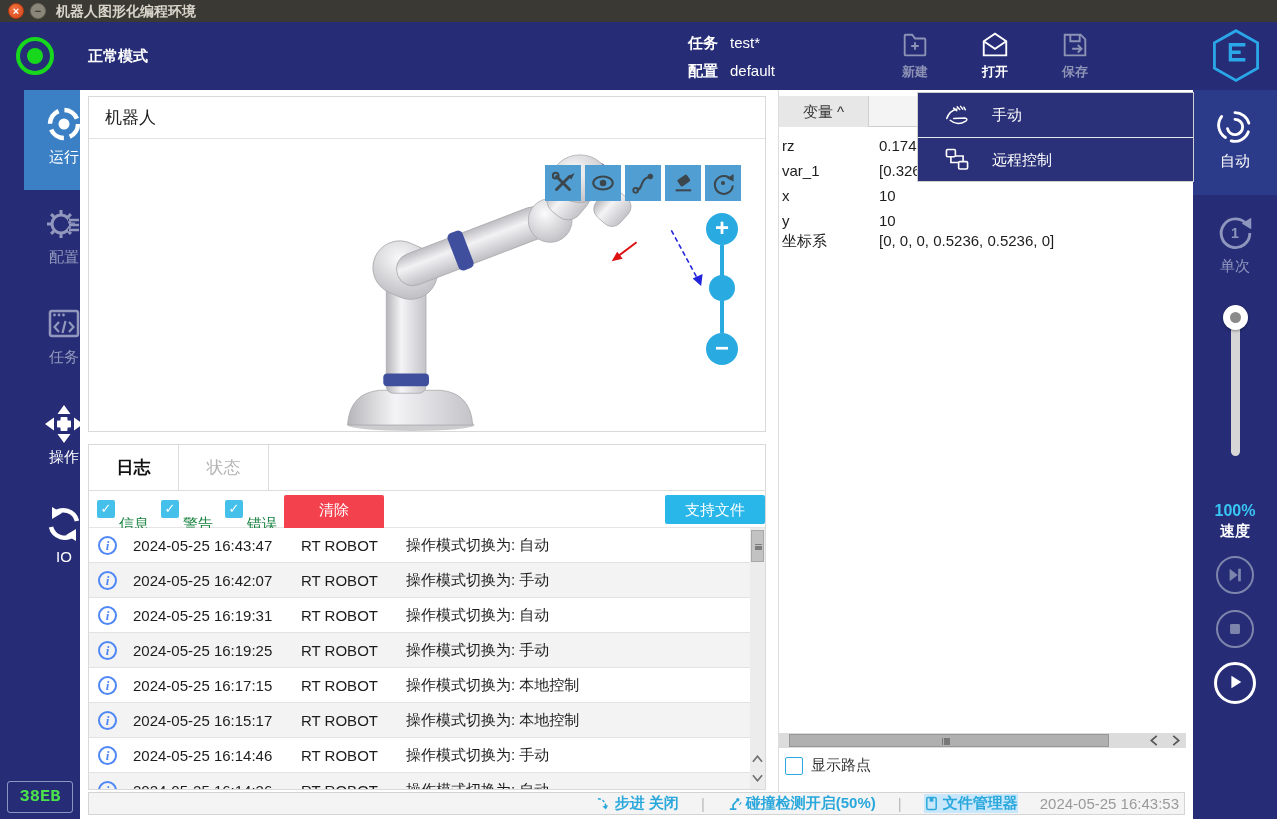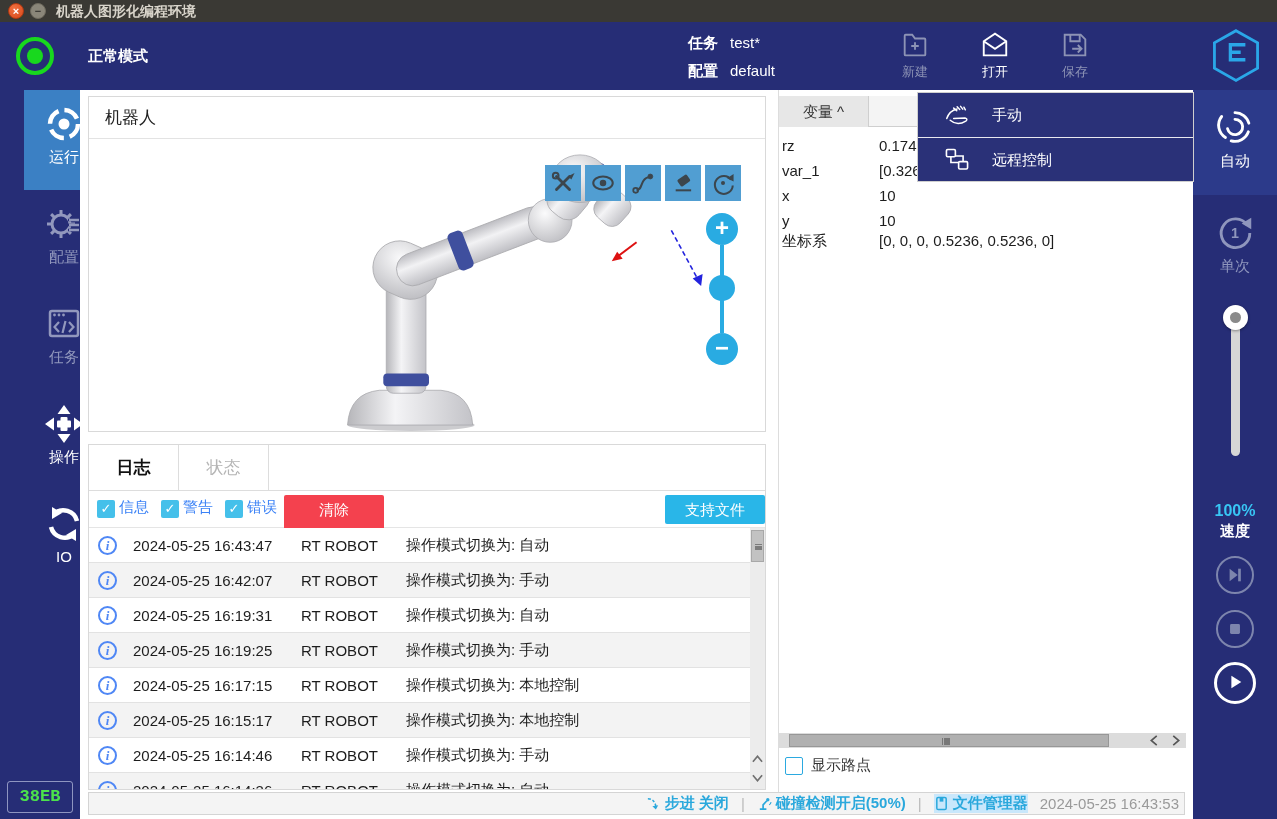--- a/index.html
+++ b/index.html
@@ -20,21 +20,21 @@
   .header { position:absolute; left:0; top:22px; width:1277px; height:68px; background:#262d76; }
   .mode-ind { position:absolute; left:16px; top:15px; width:38px; height:38px; border-radius:50%;
     border:4px solid #18d81e; background:#262d76; }
   .mode-ind .dot { position:absolute; left:7px; top:7px; width:16px; height:16px; border-radius:50%; background:#18d81e; }
   .mode-label { position:absolute; left:88px; top:0; height:68px; line-height:68px; color:#fff; font-size:15px; font-weight:bold; }
   .tc-row { position:absolute; left:688px; height:24px; line-height:24px; color:#fff; font-size:15px; white-space:nowrap; }
   .tc-row .lbl { font-weight:bold; margin-right:12px; }
   .hbtn { position:absolute; top:8px; width:64px; height:56px; text-align:center; color:#8d93b5; cursor:default; }
   .hbtn.active { color:#fff; }
   .hbtn svg { display:block; margin:0 auto; }
-  .hbtn .hlabel { display:block; margin-top:3px; font-size:13px; }
+  .hbtn .hlabel { display:block; margin-top:3px; font-size:13px;font-weight:bold; }
   .logo { position:absolute; left:1206px; top:4px; width:60px; height:60px; }
 
   
   .leftnav { position:absolute; left:0; top:90px; width:80px; height:729px; background:#262d76; }
   .ln-item { position:absolute; left:0; width:80px; height:100px; text-align:center; color:#9298bd; cursor:default;margin-left:24px; }
   .ln-item.active { background:#3b80c4; color:#fff; }
   .ln-item.white { color:#fff; }
   .ln-item svg { display:block; margin:14px auto 4px auto; }
   .ln-label { font-size:15px; }
   .badge { position:absolute; left:7px; top:691px; width:66px; height:32px; border:1px solid rgba(230,235,255,.55);
@@ -76,21 +76,21 @@
 
   
   .log-card { position:absolute; left:8px; top:354px; width:678px; height:346px; border:1px solid #d9d9d9; background:#fff; }
   .log-tabs { position:absolute; left:0; top:0; width:676px; height:46px; border-bottom:1px solid #ddd; }
   .ltab { position:absolute; top:0; width:90px; height:46px; line-height:46px; text-align:center; font-size:17px; border-right:1px solid #ddd; }
   .ltab.active { color:#111; font-weight:bold; }
   .ltab.idle { left:90px; color:#b5b5b5; }
   .log-filter { position:absolute; left:0; top:46px; width:676px; height:37px; border-bottom:1px solid #e5e5e5; }
   .chk { position:absolute; top:9px; width:18px; height:18px; background:#45c0ea; border-radius:2px;
     color:#fff; font:bold 13px/18px "DejaVu Sans",sans-serif; text-align:center; }
-  .chk-lbl { position:absolute; top:7px; height:18px; line-height:18px; font-size:15px; color:#3b82f6;font-family:Liberation Serif, serif; }
+  .chk-lbl { position:absolute; top:24px; height:18px; line-height:18px; font-size:15px; color:#15803d;font-family:Liberation Serif, serif; }
   .btn-clear { position:absolute; left:195px; top:4px; width:100px; height:36px; background:#f4414e; color:#fff;
     font-size:15px; text-align:center; line-height:29px; border-radius:2px; }
   .btn-support { position:absolute; left:576px; top:4px; width:100px; height:29px; background:#29b6e8; color:#fff;
     font-size:15px; text-align:center; line-height:29px; border-radius:2px; }
   .log-list { position:absolute; left:0; top:83px; width:676px; height:261px; overflow:hidden; }
   .logrow { position:absolute; left:0; width:661px; height:35px; border-bottom:1px solid #e2e2e2;
     display:flex; align-items:center; background:#fff; }
   .logrow.alt { background:#f3f3f3; }
   .i-icon { margin-left:9px; width:19px; height:19px; flex:none; border:2px solid #4f87f5; border-radius:50%;
     color:#4f87f5; font:bold italic 13px/16px "Liberation Serif",serif; text-align:center; }
@@ -116,21 +116,21 @@
   .hthumb { position:absolute; left:10px; top:1px; width:320px; height:13px; background:#b0b0b0; border:1px solid #979797; }
   .hthumb::after { content:""; position:absolute; left:152px; top:3px; height:7px; width:1px;
     box-shadow:2px 0 0 #787878, 4px 0 0 #787878, 6px 0 0 #787878; border-left:1px solid #787878; }
   .harrow { position:absolute; top:0; width:21px; height:15px; color:#555; }
   .harrow svg { display:block; margin:2px auto; }
   .wp-box { position:absolute; left:6px; top:667px; width:18px; height:18px; border:1px solid #2ba9e0; background:#fff; border-radius:2px; }
   .wp-lbl { position:absolute; left:32px; top:666px; font-size:15px; color:#333; }
 
   
   .statusbar { position:absolute; left:8px; top:702px; width:1097px; height:23px; background:#f4f4f4; border:1px solid #d4d4d4;
-    display:flex; align-items:center; justify-content:flex-end; gap:12px; padding-right:5px; font-size:15px; }
+    display:flex; align-items:center; justify-content:flex-end; gap:22px; padding-right:5px; font-size:15px; }
   .sb-item { color:#2aa8dc; font-weight:bold; display:flex; align-items:center; gap:4px; white-space:nowrap; }
   .sb-item.hl { background:#c9e7fb; }
   .sb-sep { color:#b9b9b9; font-weight:normal; }
   .sb-time { color:#9a9a9a; white-space:nowrap; }
 
   
   .menu { position:absolute; left:917px; top:92px; width:277px; height:90px; background:#2a3178;
     border:1px solid #cfcfcf; z-index:50; }
   .menu-item { position:absolute; left:0; width:275px; height:44px; color:#fff; font-size:15px; }
   .menu-item .mi-icon { position:absolute; left:26px; top:9px; }

